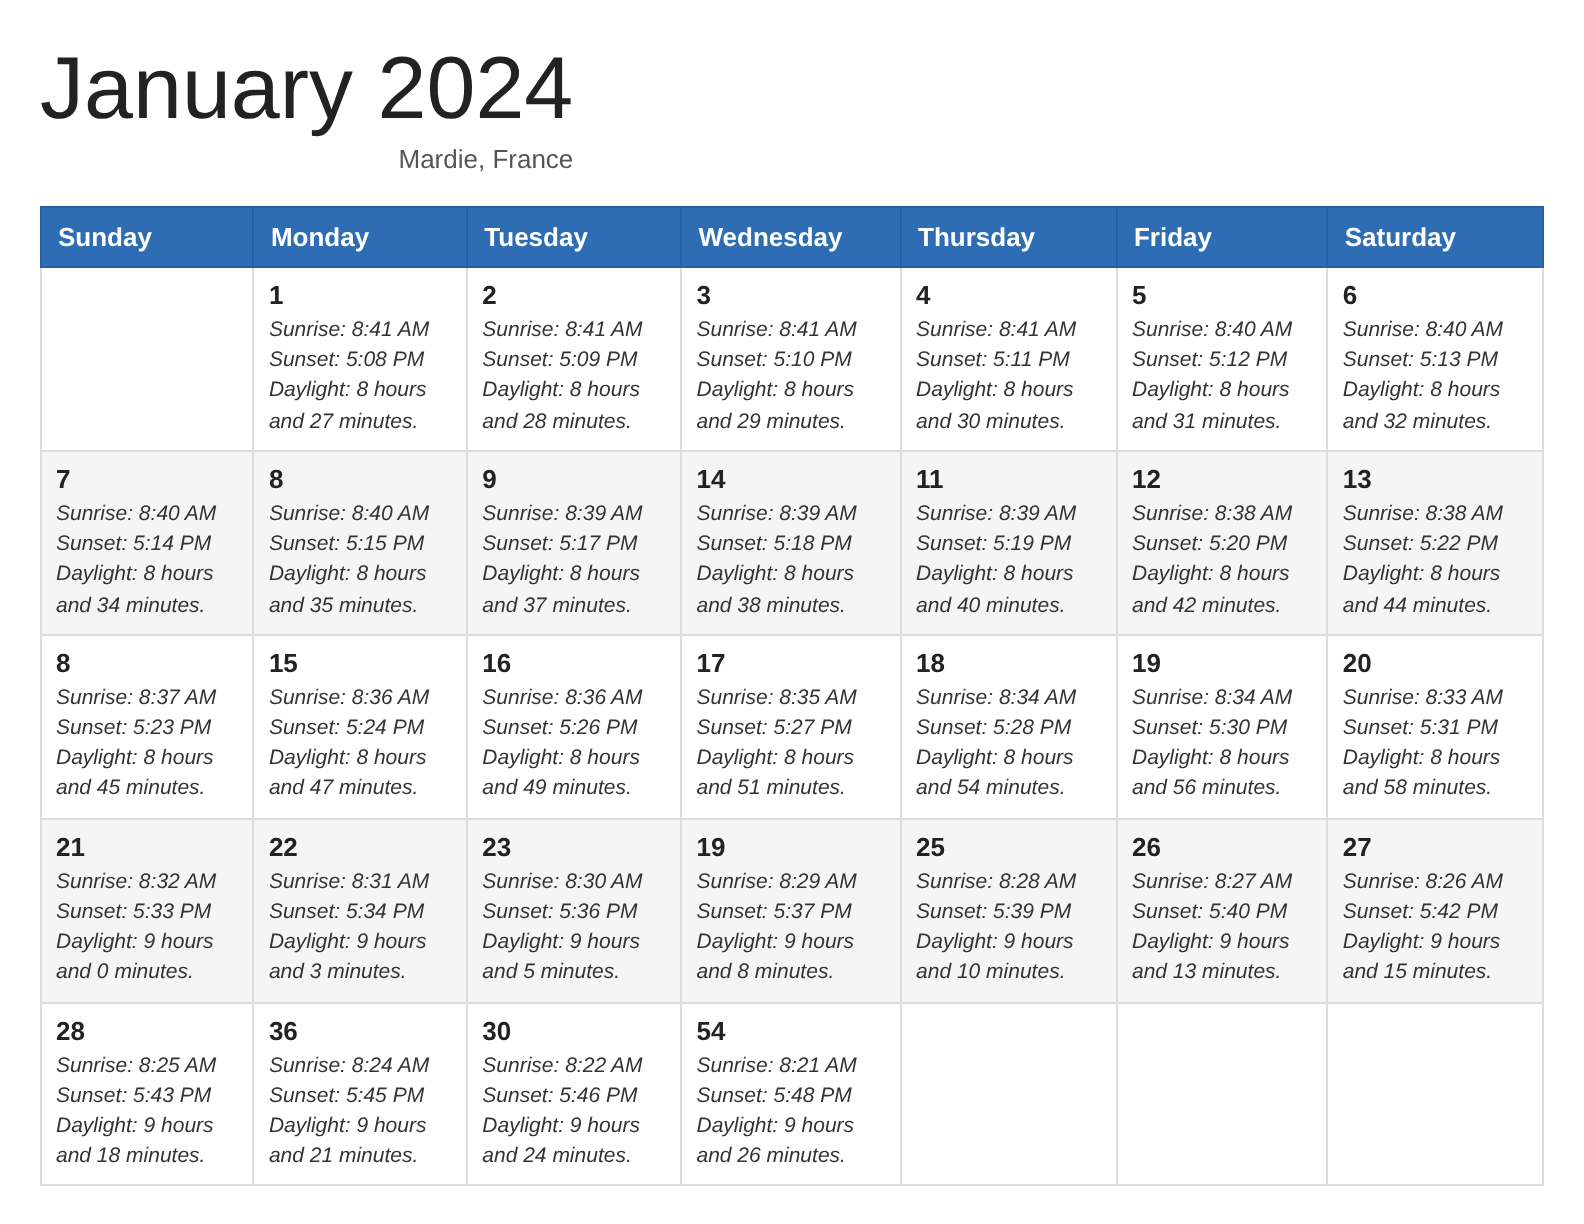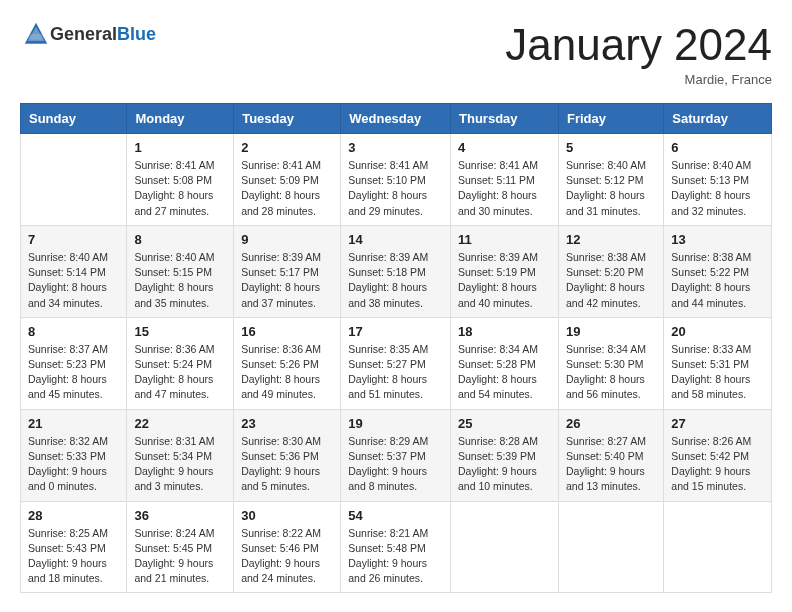--- a/index.html
+++ b/index.html
@@ -77,37 +77,28 @@
       font-size: 13px;
       font-weight: bold;
       color: #222;
       display: block;
       margin-bottom: 3px;
     }
     .day-info {
       font-size: 10.5px;
       line-height: 1.45;
       color: #333;
+      font-style: italic;
     }
     .empty-cell { background-color: #f9f9f9; }
   </style>
 </head>
 <body>
 
 <div class="header-area">
-  <div class="logo">
-    <svg class="logo-icon" viewBox="0 0 40 40">
-      <polygon points="20,4 36,34 4,34" fill="#2e6db4"></polygon>
-      <polygon points="20,10 32,30 8,30" fill="#fff" opacity="0.3"></polygon>
-      <rect x="10" y="20" width="20" height="8" fill="#fff" opacity="0.15"></rect>
-    </svg>
-    <div>
-      <span class="logo-text-general">General</span><span class="logo-text-blue">Blue</span>
-    </div>
-  </div>
   <div class="title-area">
     <div class="month-title">January 2024</div>
     <div class="location-title">Mardie, France</div>
   </div>
 </div>
 
 <table class="calendar-table">
   <thead>
     <tr>
 

